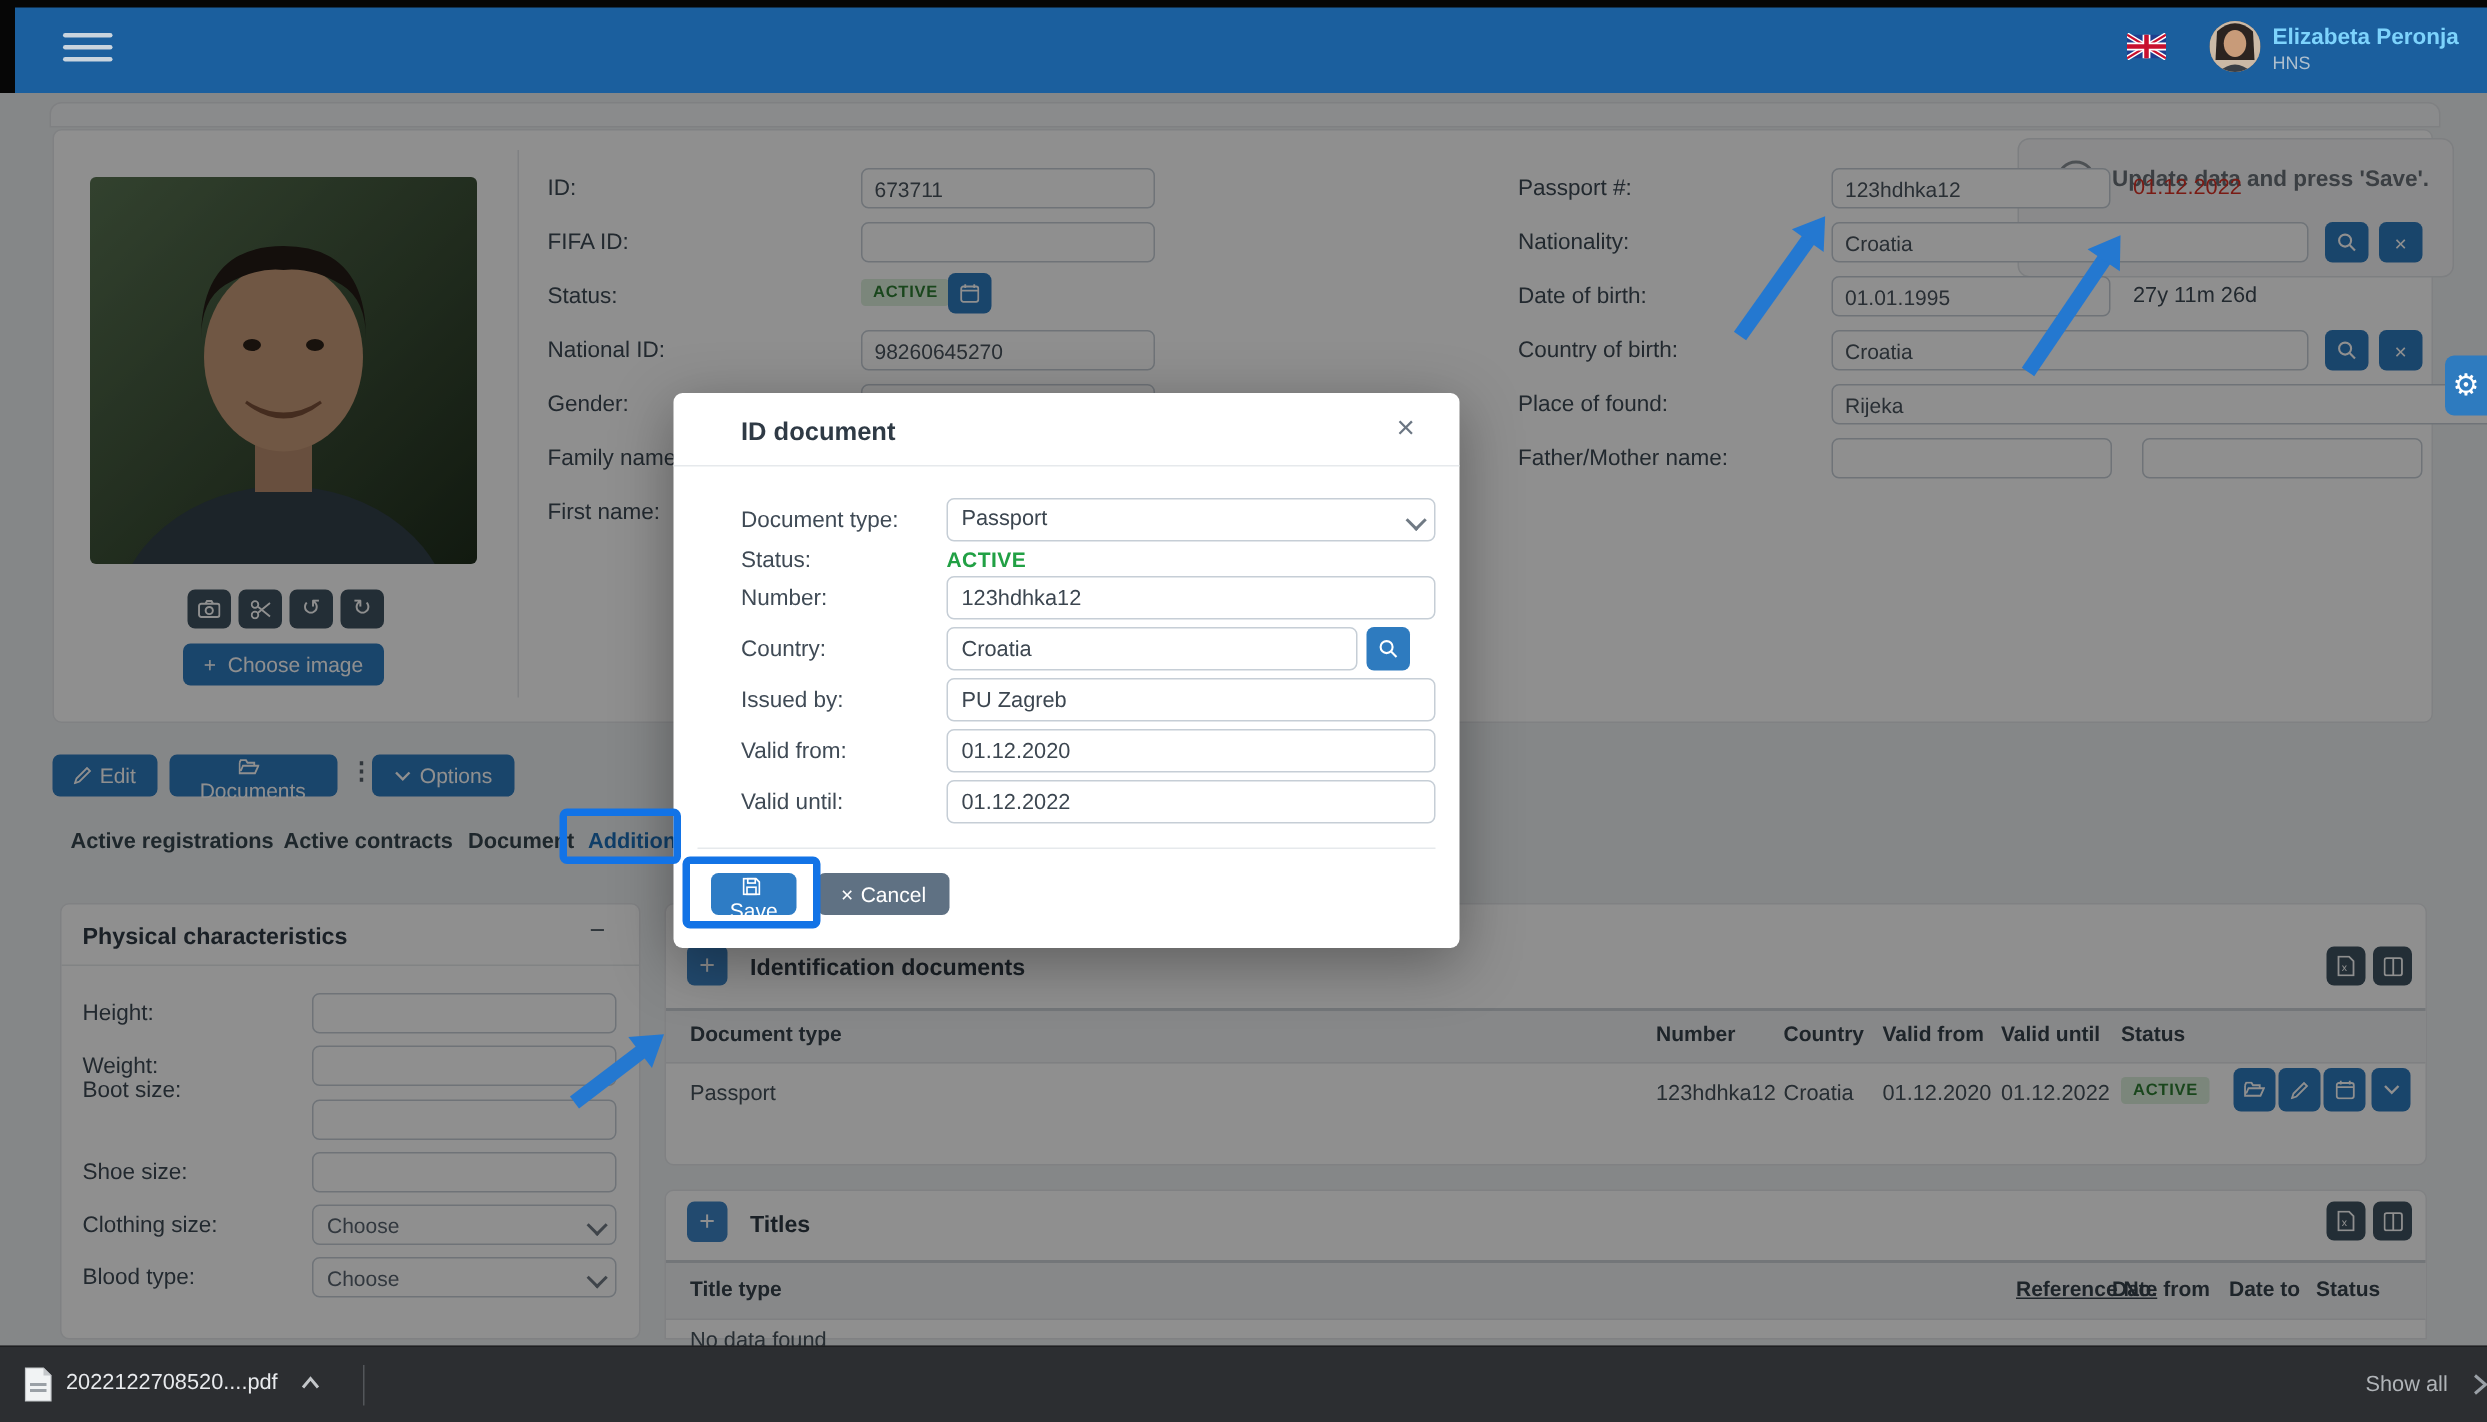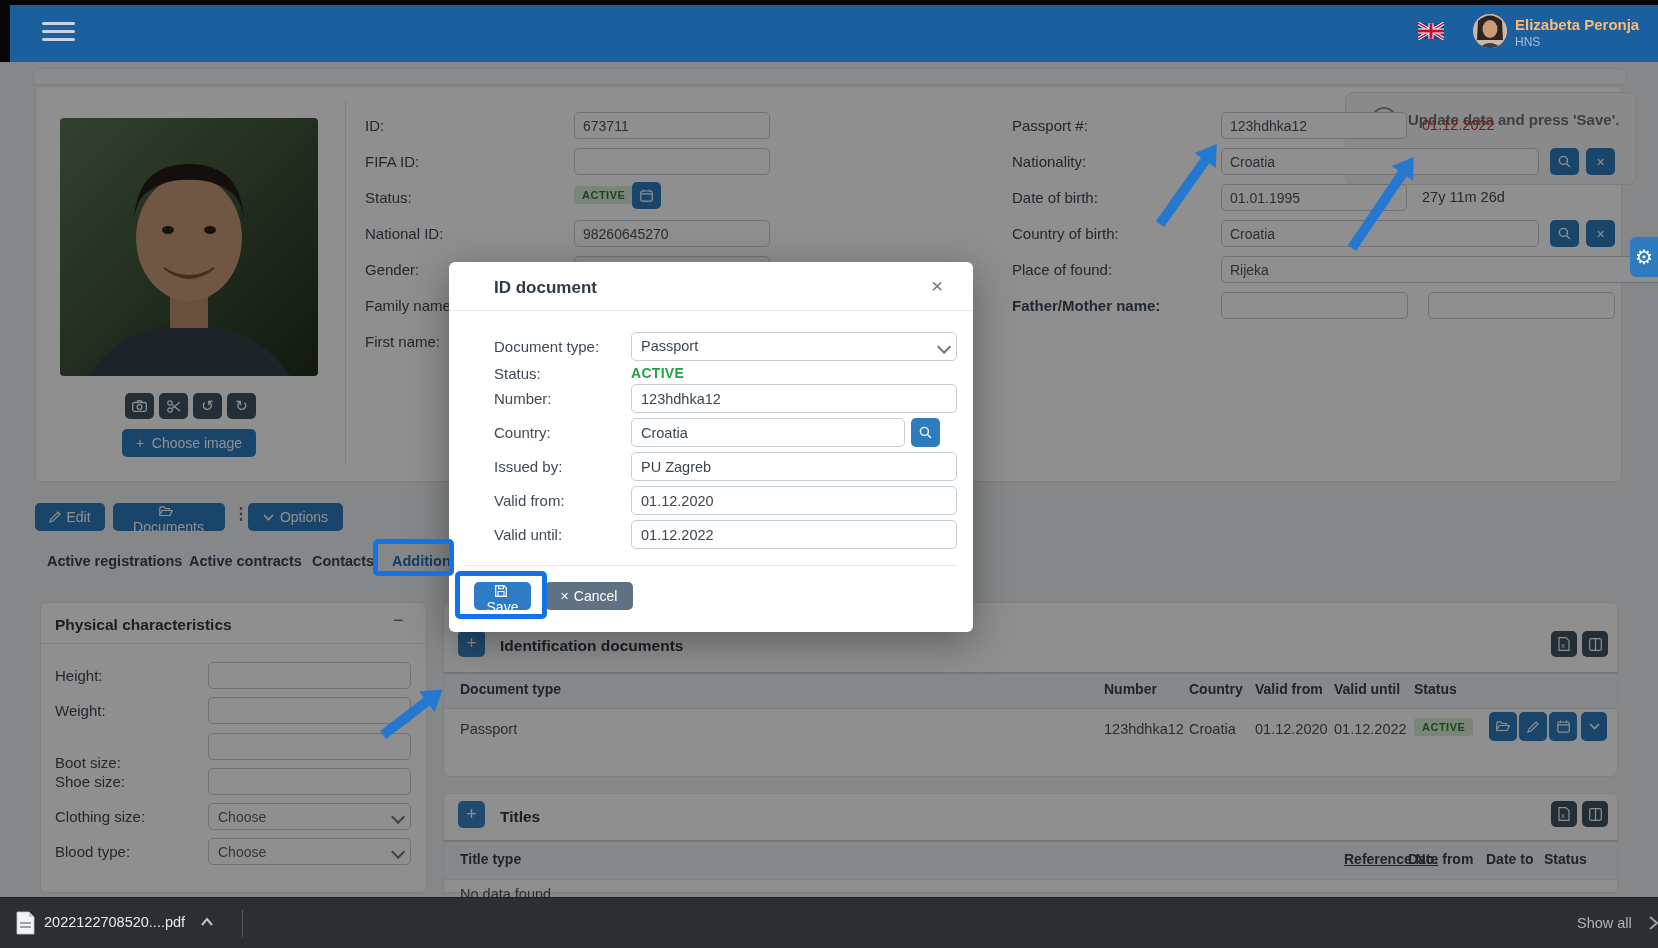--- a/index.html
+++ b/index.html
@@ -10,21 +10,21 @@
   
   .topbar{left:0;top:0;width:1658px;height:62px;background:#1b5f9e;z-index:80;}
   .edge-top{left:0;top:0;width:1658px;height:5px;background:#060606;z-index:85;}
   .edge-left{left:0;top:0;width:10px;height:62px;background:#060606;z-index:85;}
   .burger{left:42px;top:22px;width:33px;height:20px;cursor:pointer;}
   .burger span{display:block;height:3px;border-radius:2px;background:#c9d4de;margin-bottom:5px;}
   .search-wrap{left:88px;top:16px;width:304px;height:30px;border-bottom:1px solid rgba(255,255,255,.55);}
   .search-input{position:absolute;left:26px;top:3px;width:270px;border:none;background:transparent;outline:none;
       color:#dfe8f0;font-size:15px;font-family:inherit;}
   .search-input::placeholder{color:#93a9bf;}
-  .user-name{left:1515px;top:16px;font-size:15px;font-weight:bold;color:#fdba74;}
+  .user-name{left:1515px;top:16px;font-size:15px;font-weight:bold;color:#7dd3fc;}
   .user-org{left:1515px;top:35px;font-size:12px;color:#aebfce;}
   .avatar{left:1473px;top:14px;width:34px;height:34px;border-radius:50%;overflow:hidden;background:#8c7460;}
   .flag{left:1418px;top:22px;}
 
   
   .content-bg{left:0;top:62px;width:1658px;height:835px;background:#eef0f2;}
   .sliver{left:33px;top:68px;width:1592px;height:15px;background:#f7f8f9;border:1px solid #e2e5e8;border-radius:8px 8px 0 0;}
   .card{background:#fff;border:1px solid #e4e7ea;border-radius:6px;box-sizing:border-box;}
 
   
@@ -209,21 +209,21 @@
     <svg width="13" height="13" viewBox="0 0 13 13" style="margin:0 auto;">
         <circle cx="5.4" cy="5.4" r="4" fill="none" stroke="#fff" stroke-width="1.4"></circle>
         <path d="M8.4 8.4 L12 12" stroke="#fff" stroke-width="1.4"></path>
       </svg>
   </button>
   <button class="sq-blue" style="left:1586px;top:220px;font-size:14px;">×</button>
 
   <span class="lbl" style="left:1012px;top:261px;">Place of found:</span>
   <input class="inp" style="left: 1221px; top: 256px; width: 460px;" readonly="" value="Rijeka">
 
-  <span class="lbl" style="left:1012px;top:297px;font-weight:bold;">Father/Mother name:</span>
+  <span class="lbl" style="left:1012px;top:297px;">Father/Mother name:</span>
   <input class="inp" style="left: 1221px; top: 292px; width: 187px;" readonly="">
   <input class="inp" style="left: 1428px; top: 292px; width: 187px;" readonly="">
 
   <button class="act-btn" style="left:35px;top:503px;width:70px;">
     <svg width="12" height="12" viewBox="0 0 12 12" style="display:inline-block;vertical-align:-1px;margin-right:5px;">
         <path d="M1 11 L2 8 L9 1 L11 3 L4 10 Z" fill="none" stroke="#fff" stroke-width="1.2"></path>
       </svg><span>Edit</span>
   </button>
   <button class="act-btn" style="left:113px;top:503px;width:112px;padding-left:11px;">
     <svg width="14" height="11" viewBox="0 0 14 11" style="display:inline-block;vertical-align:-1px;margin-right:5px;">
@@ -232,33 +232,33 @@
   </button>
   <span class="abs dots">⋮</span>
   <button class="act-btn" style="left:248px;top:503px;width:95px;">
     <svg width="11" height="7" viewBox="0 0 11 7" style="display:inline-block;vertical-align:1px;margin-right:6px;">
         <path d="M1 1 L5.5 5.5 L10 1" fill="none" stroke="#fff" stroke-width="1.6"></path>
       </svg><span>Options</span>
   </button>
 
   <span class="tab" style="left:47px;">Active registrations</span>
   <span class="tab" style="left:189px;">Active contracts</span>
-  <span class="tab" style="left:312px;">Contacts</span>
+  <span class="tab" style="left:312px;">Document</span>
   <span class="tab active" style="left:392px;">Additional</span>
 
   <div class="abs card phys-card"></div>
   <span class="card-title" style="left:55px;top:616px;">Physical characteristics</span>
   <span class="abs" style="left:393px;top:610px;font-size:18px;color:#55606a;cursor:pointer;">−</span>
   <div class="hdr-line" style="left:41px;top:643px;width:385px;"></div>
 
   <span class="lbl" style="left:55px;top:667px;">Height:</span>
   <input class="inp" style="left: 208px; top: 662px; width: 203px;">
   <span class="lbl" style="left:55px;top:702px;">Weight:</span>
   <input class="inp" style="left: 208px; top: 697px; width: 203px;">
-  <span class="lbl" style="left:55px;top:754px;">Boot size:</span>
+  <span class="lbl" style="left:55px;top:718px;">Boot size:</span>
   <input class="inp" style="left: 208px; top: 733px; width: 203px;">
   <span class="lbl" style="left:55px;top:773px;">Shoe size:</span>
   <input class="inp" style="left: 208px; top: 768px; width: 203px;">
   <span class="lbl" style="left:55px;top:808px;">Clothing size:</span>
   <div class="choose-box" style="left:208px;top:803px;">
     <span>Choose</span>
     <span class="chev"></span>
   </div>
   <span class="lbl" style="left:55px;top:843px;">Blood type:</span>
   <div class="choose-box" style="left:208px;top:838px;">

